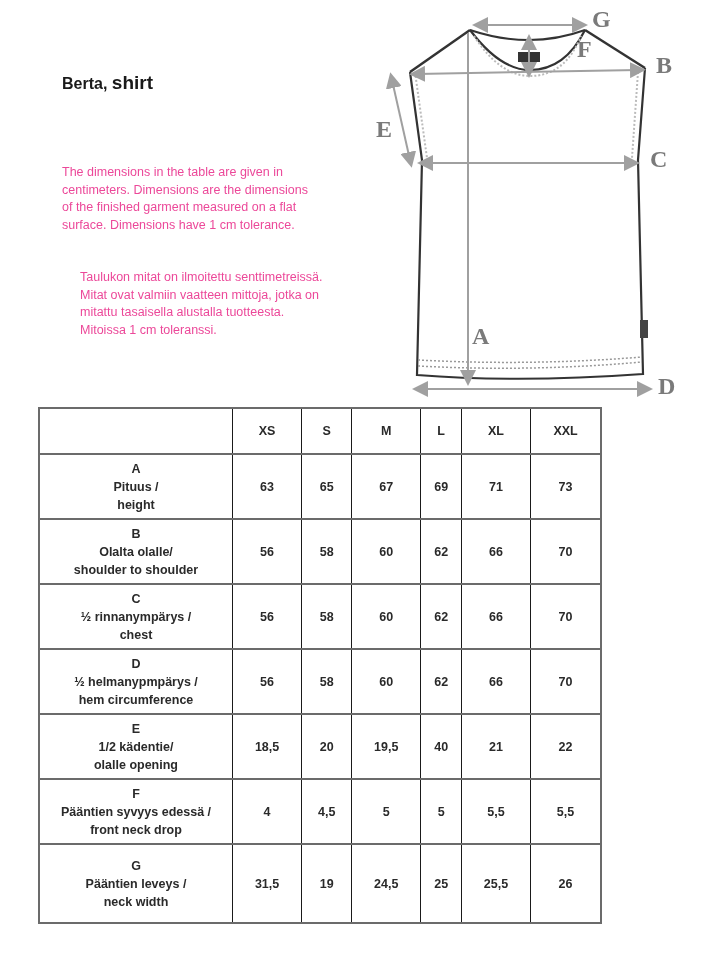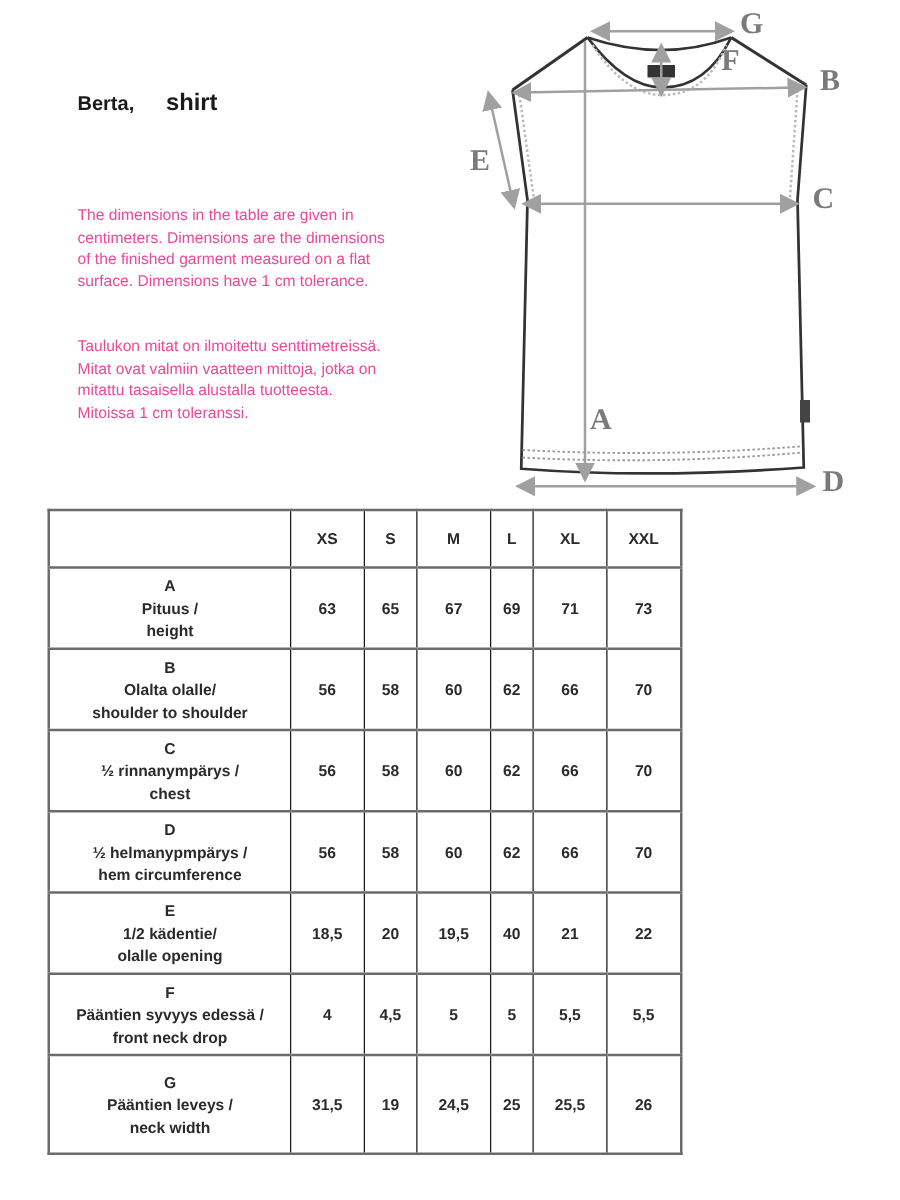--- a/index.html
+++ b/index.html
@@ -1,26 +1,26 @@
 <!DOCTYPE html>
 <html><head>
 <meta charset="utf-8">
 <style>
   html, body { margin:0; padding:0; background:#ffffff; }
   body { width:720px; height:960px; position:relative; overflow:hidden; font-family:"Liberation Sans", sans-serif; color:#1a1a1a; }
   .title { position:absolute; left:62px; top:72px; font-weight:bold; }
   .title .name { font-size:16px; }
-  .title .kind { font-size:19px;margin-left:21px; }
+  .title .kind { font-size:19px; }
   .desc { position:absolute; left:62px; width:250px; font-size:12.5px; line-height:17.5px; color:#ec4899; }
   .desc.en { top:164px; }
-  .desc.fi { top:269px; }
+  .desc.fi { top:269px;margin-left:18px; }
   .diagram { position:absolute; left:370px; top:0; width:320px; height:400px; }
   .diagram svg { width:320px; height:400px; display:block; }
   .diagram .letter { position:absolute; font-family:"Liberation Serif", serif; font-weight:bold; color:#7a7a7a; font-size:24px; }
-  table.sizes { position:absolute; left:38px; top:407px; border-collapse:collapse; width:508px; }
+  table.sizes { position:absolute; left:38px; top:407px; border-collapse:collapse; width:564px; }
   table.sizes td, table.sizes th { border:1.5px solid #1a1a1a; text-align:center; vertical-align:middle; font-size:12.5px; font-weight:bold; color:#2a2a2a; padding:0; }
   table.sizes tr { height:65px; }
   table.sizes tr.head { height:46px; }
   table.sizes tr.last { height:79px; }
   table.sizes tr > *:first-child { width:192px; }
   table.sizes .rowlabel span { display:block; line-height:18px; }
   table.sizes { border:2px solid #6b6b6b; }
   table.sizes tr.sep td { border-top:2.5px solid #6b6b6b; }
 </style>
 </head>

